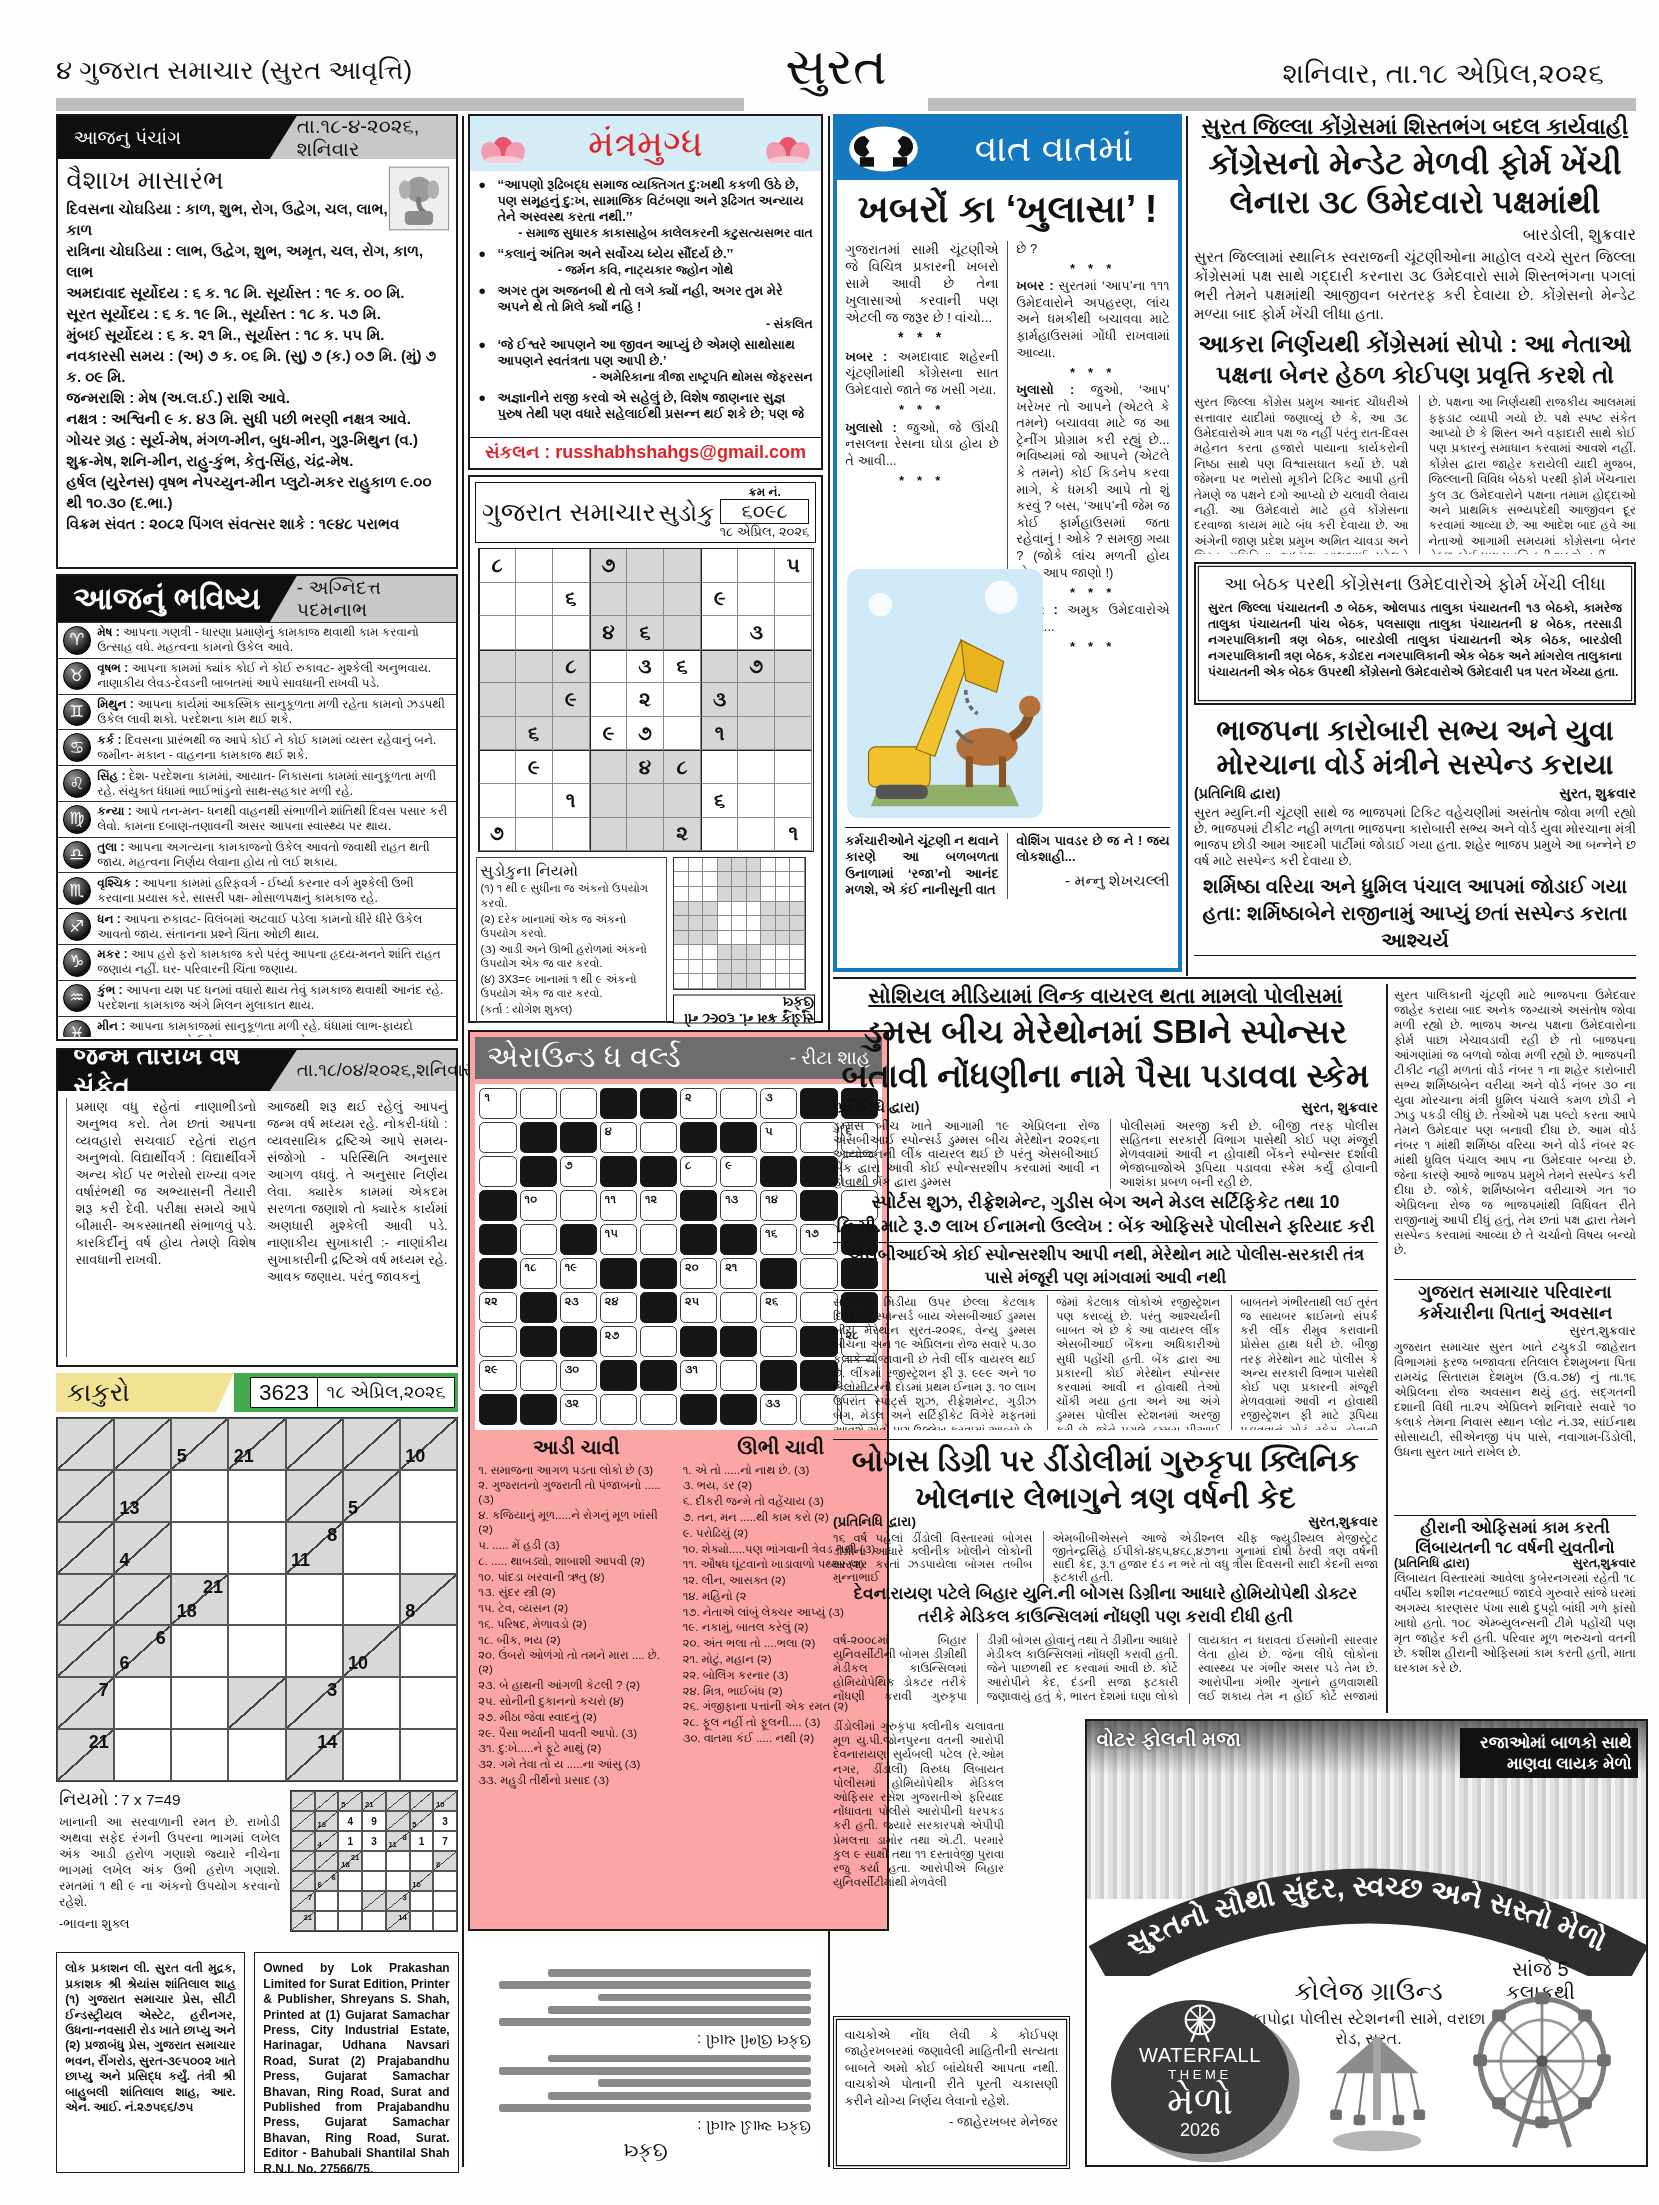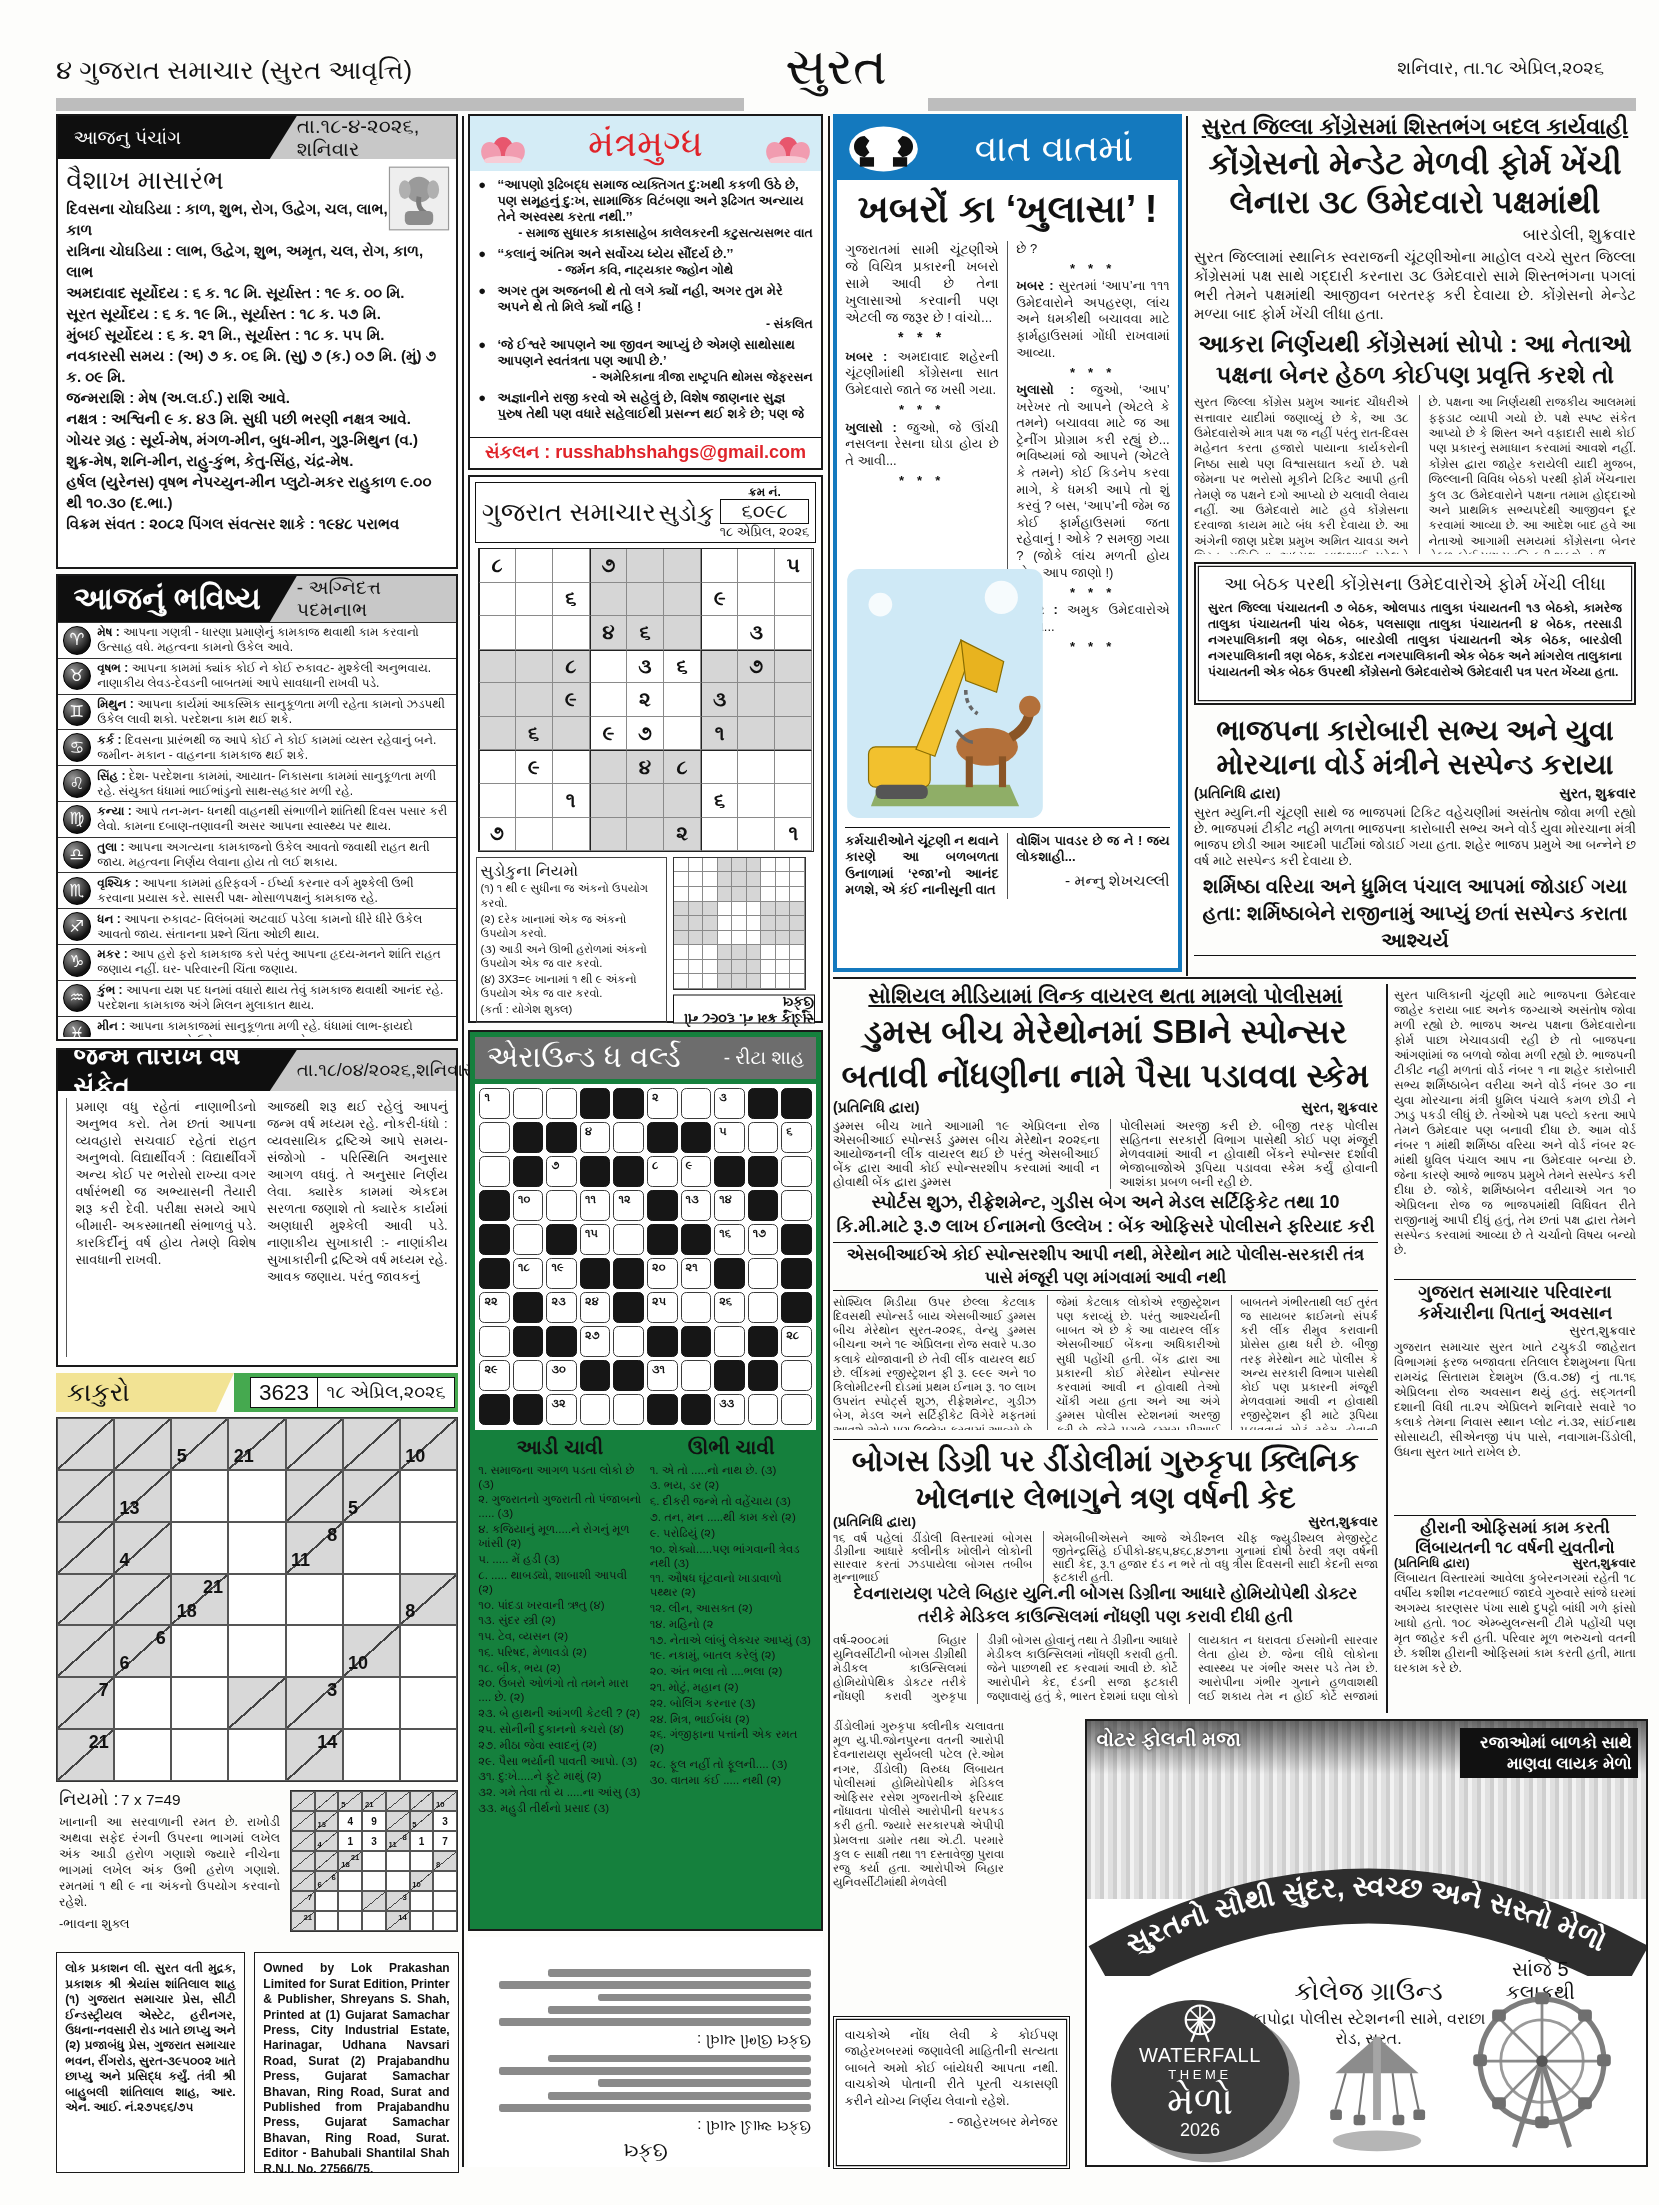--- a/index.html
+++ b/index.html
@@ -74,21 +74,21 @@
   .pubbox{border:1.8px solid #1a1a1a;padding:8.3px;background:#fff;font-weight:600}
   .invstrip{border:1.8px solid #111;display:flex;align-items:center;justify-content:center;transform:rotate(180deg);font-weight:bold;background:#fff}
 </style>
 </head>
 <body>
 
 <div id="page">
 
   <div class="abs b" style="left:56px;top:55px;font-size:26px">૪ ગુજરાત સમાચાર (સુરત આવૃત્તિ)</div>
   <div class="abs b ctr" style="left:747px;top:37px;width:178px;font-size:51px">સુરત</div>
-  <div class="abs b" style="right:56px;top:58px;font-size:18px">શનિવાર, તા.૧૮ એપ્રિલ,૨૦૨૬</div>
+  <div class="abs b" style="right:56px;top:58px;font-size:28px">શનિવાર, તા.૧૮ એપ્રિલ,૨૦૨૬</div>
   <div class="abs" style="left:56px;top:98px;width:688px;height:13px;background:#bdbdbd"></div>
   <div class="abs" style="left:928px;top:98px;width:708px;height:13px;background:#bdbdbd"></div>
 
   <div class="vrule" style="left:462px;top:116px;height:2051px"></div>
   <div class="vrule" style="left:828px;top:116px;height:2051px"></div>
   <div class="vrule" style="left:1186px;top:116px;height:860px"></div>
   <div class="vrule" style="left:1386px;top:984px;height:729px"></div>
   <div class="hrule" style="left:833px;top:977px;width:803px"></div>
 
   <div class="abs panchang-box" style="left:56px;top:114px;width:402px;height:455px">
@@ -632,21 +632,21 @@
             <div class="sc sh" style="font-size: 8.3px;"></div>
             <div class="sc" style="font-size: 8.3px;"></div>
             <div class="sc" style="font-size: 8.3px;"></div>
             <div class="sc" style="font-size: 8.3px;"></div>
           </div>
         <div class="invstrip" style="margin-top:4.7px;height:28.5px;font-size:14.2px">સુડોકુ ક્રમ નં. ૬૦૯૮ નો ઉકેલ</div>
       </div>
     </div>
   </div>
 
-  <div class="abs" style="left:468px;top:1030px;width:355px;height:901px;border:2.4px solid #1a1a1a;background:#15803d">
+  <div class="abs" style="left:468px;top:1030px;width:421px;height:901px;border:2.4px solid #1a1a1a;background:#fca5a5">
     <div style="background:#6d6d6d;color:#fff;display:flex;justify-content:space-between;align-items:center;margin:4.7px;padding:3.6px 12px">
       <span class="b" style="font-size:30px">એરાઉન્ડ ધ વર્લ્ડ</span>
       <span class="b" style="font-size:19px">- રીટા શાહ</span>
     </div>
     <div id="cross-grid" class="xgrid" style="grid-template-columns:repeat(10,1fr);grid-template-rows:repeat(10,31px);margin:0 4.7px">
         <div class="xc">
           <span class="xn">૧</span>
         </div>
         <div class="xc"></div>
         <div class="xc"></div>

